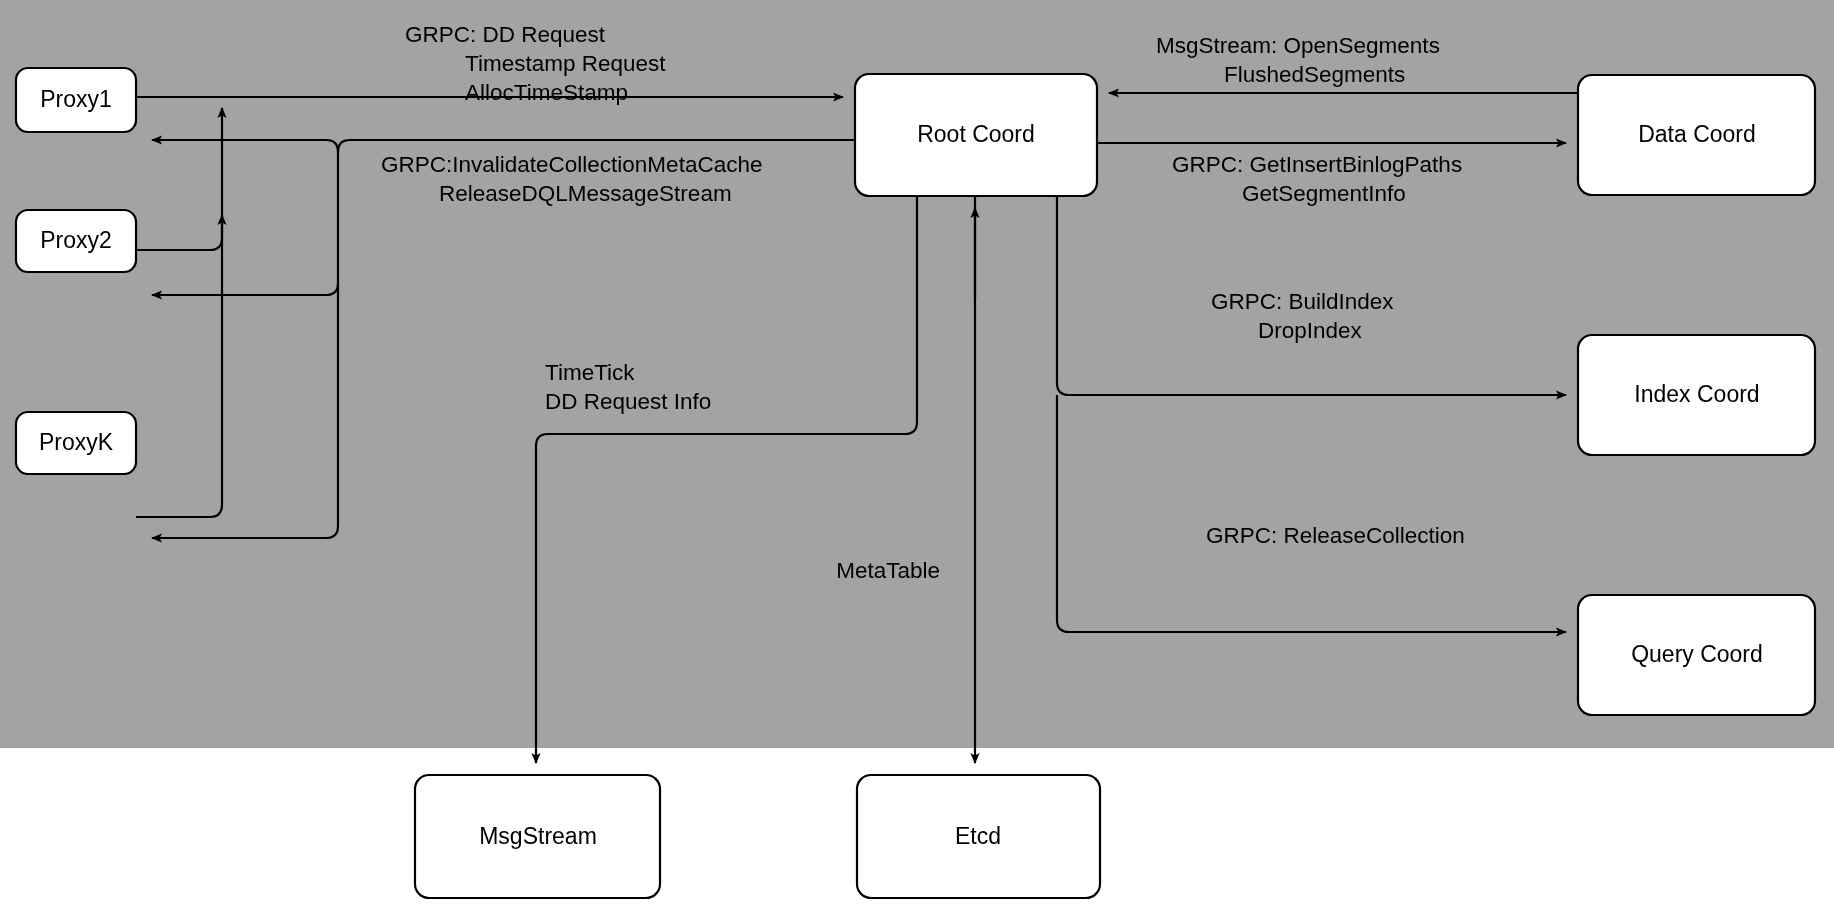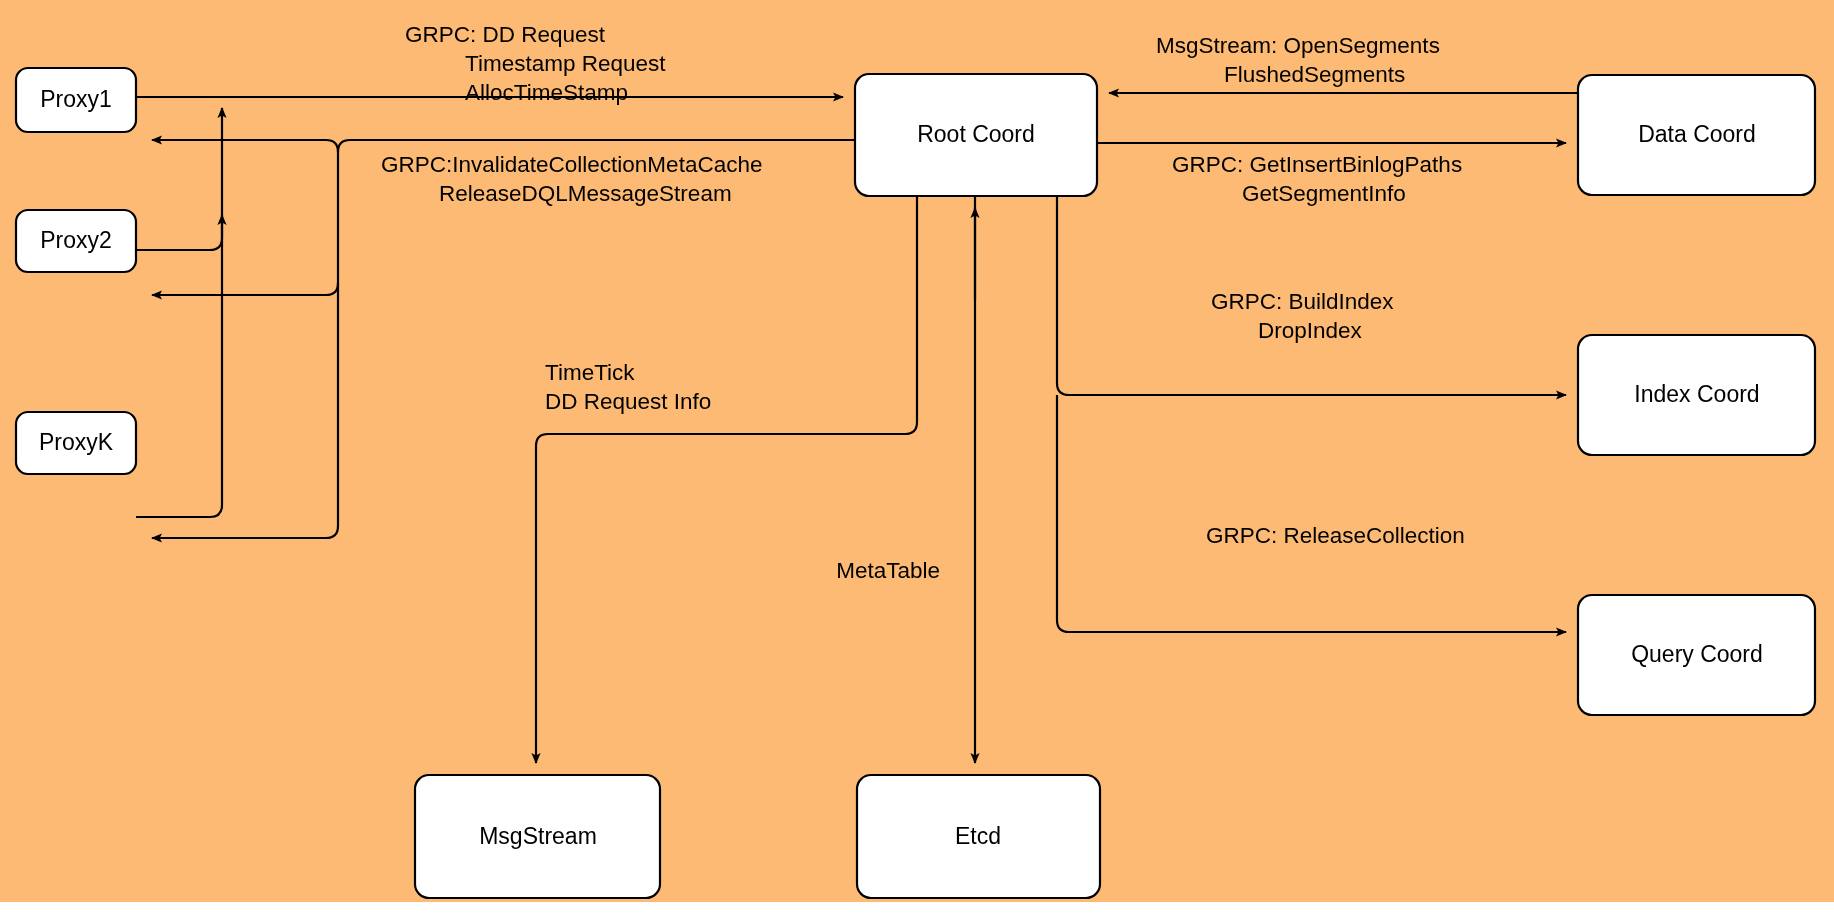--- a/index.html
+++ b/index.html
@@ -10,22 +10,22 @@
   }
   body {
     font-family: "Liberation Sans", sans-serif;
     width: 1834px;
     height: 914px;
     overflow: hidden;
   }
   #diagram-root {
     position: relative;
     width: 1834px;
-    height: 902px;
-    background: #fdba74;
+    height: 748px;
+    background: #a3a3a3;
   }
   svg#diagram-canvas {
     display: block;
     width: 1834px;
     height: 914px;
   }
   .node-box {
     fill: #ffffff;
     stroke: #000000;
     stroke-width: 2.2;

